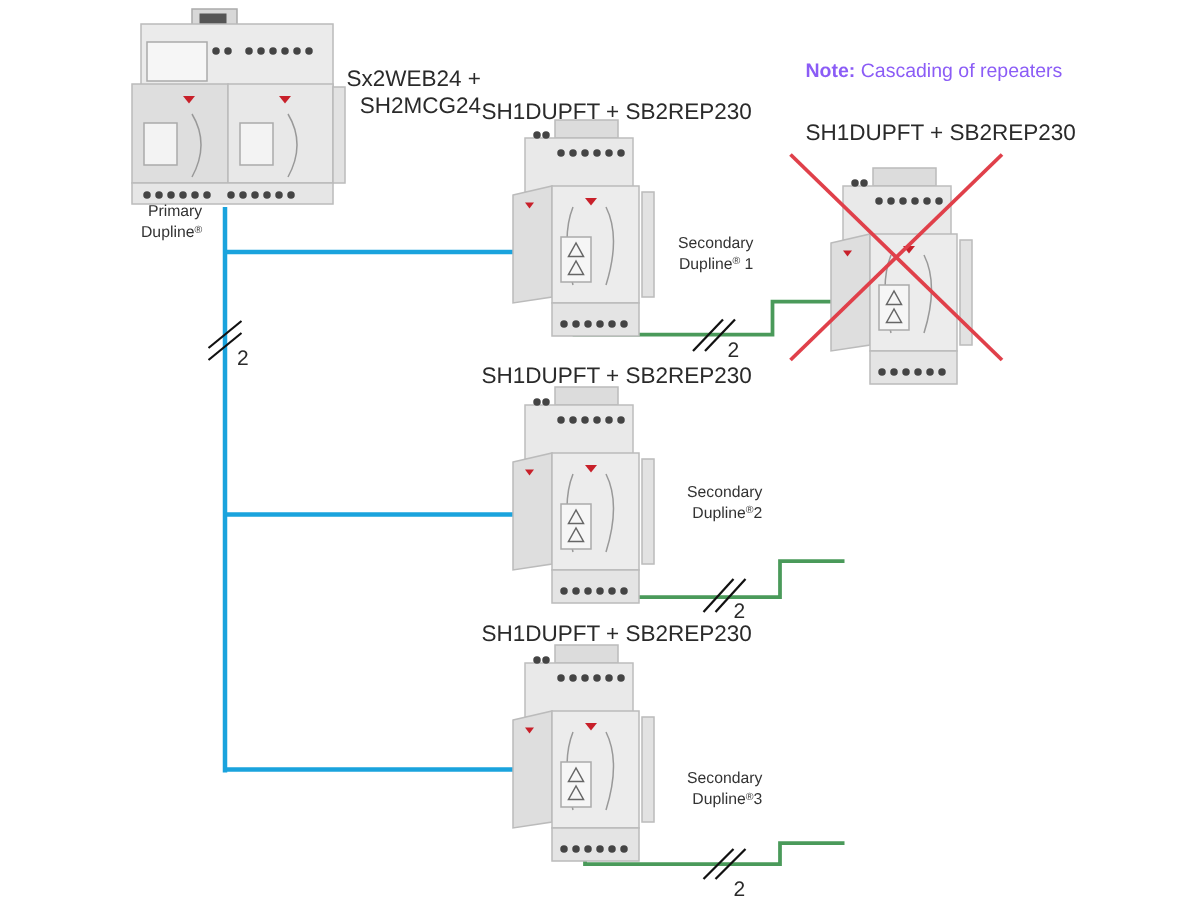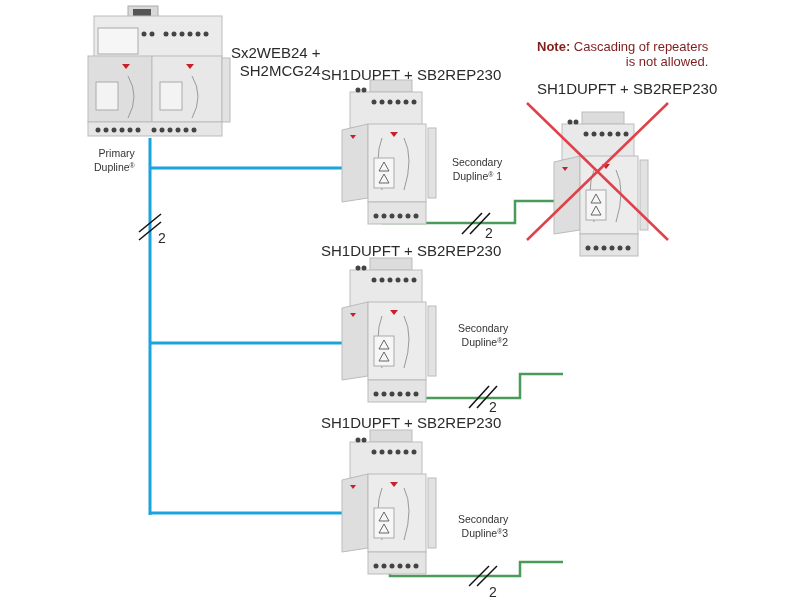--- a/index.html
+++ b/index.html
@@ -1,20 +1,20 @@
 <!DOCTYPE html>
 <html><head>
 <meta charset="utf-8">
 <style>
   html,body{margin:0;padding:0;background:#fff;}
   body{width:800px;height:600px;position:relative;overflow:hidden;font-family:"Liberation Sans",sans-serif;color:#222;}
   .abs{position:absolute;text-align:right;}
   .lbl-big{font-size:15px;color:#2a2a2a;white-space:nowrap;line-height:18px;}
   .lbl-small{font-size:10.5px;color:#333;line-height:14px;white-space:nowrap;}
-  .lbl-note{font-size:13px;color:#7f1d1d;line-height:15px;white-space:nowrap;}
+  .lbl-note{font-size:13px;color:#8b5cf6;line-height:15px;white-space:nowrap;}
   .lbl-note b{font-weight:bold;}
   sup{font-size:7px;vertical-align:top;position:relative;top:-1px;}
   svg{position:absolute;left:0;top:0;}
 </style>
 </head>
 <body>
 
 <svg width="800" height="600" viewBox="0 0 800 600">
   <defs>
     <g id="repeater">
@@ -125,29 +125,28 @@
     <line x1="527" y1="103" x2="668" y2="240" stroke="#e0404a" stroke-width="2.5"></line>
     <line x1="668" y1="103" x2="527" y2="240" stroke="#e0404a" stroke-width="2.5"></line>
   </g>
 </svg>
 
 <div class="abs lbl-big" style="left:231px;top:44px;">
   <div>Sx2WEB24 +</div>
   <div>SH2MCG24</div>
 </div>
 
-<div class="abs lbl-small" style="left:94px;top:146px;">
+<div class="abs lbl-small" style="left:94px;top:134px;">
   <div>Primary</div>
   <div><span>Dupline</span><sup>®</sup></div>
 </div>
 <div class="abs lbl-big" style="left:158px;top:229px;font-size:14px;">2</div>
 
 <div class="abs lbl-note" style="left:537px;top:39px;">
   <div><b>Note:</b><span> Cascading of repeaters</span></div>
-  <div>is not allowed.</div>
 </div>
 <div class="abs lbl-big" style="left:537px;top:80px;">SH1DUPFT + SB2REP230</div>
 
 <div class="abs lbl-big" style="left:321px;top:66px;">SH1DUPFT + SB2REP230</div>
 <div class="abs lbl-small" style="left:452px;top:155px;">
   <div>Secondary</div>
   <div><span>Dupline</span><sup>®</sup> <span>1</span></div>
 </div>
 <div class="abs lbl-big" style="left:485px;top:224px;font-size:14px;">2</div>
 

